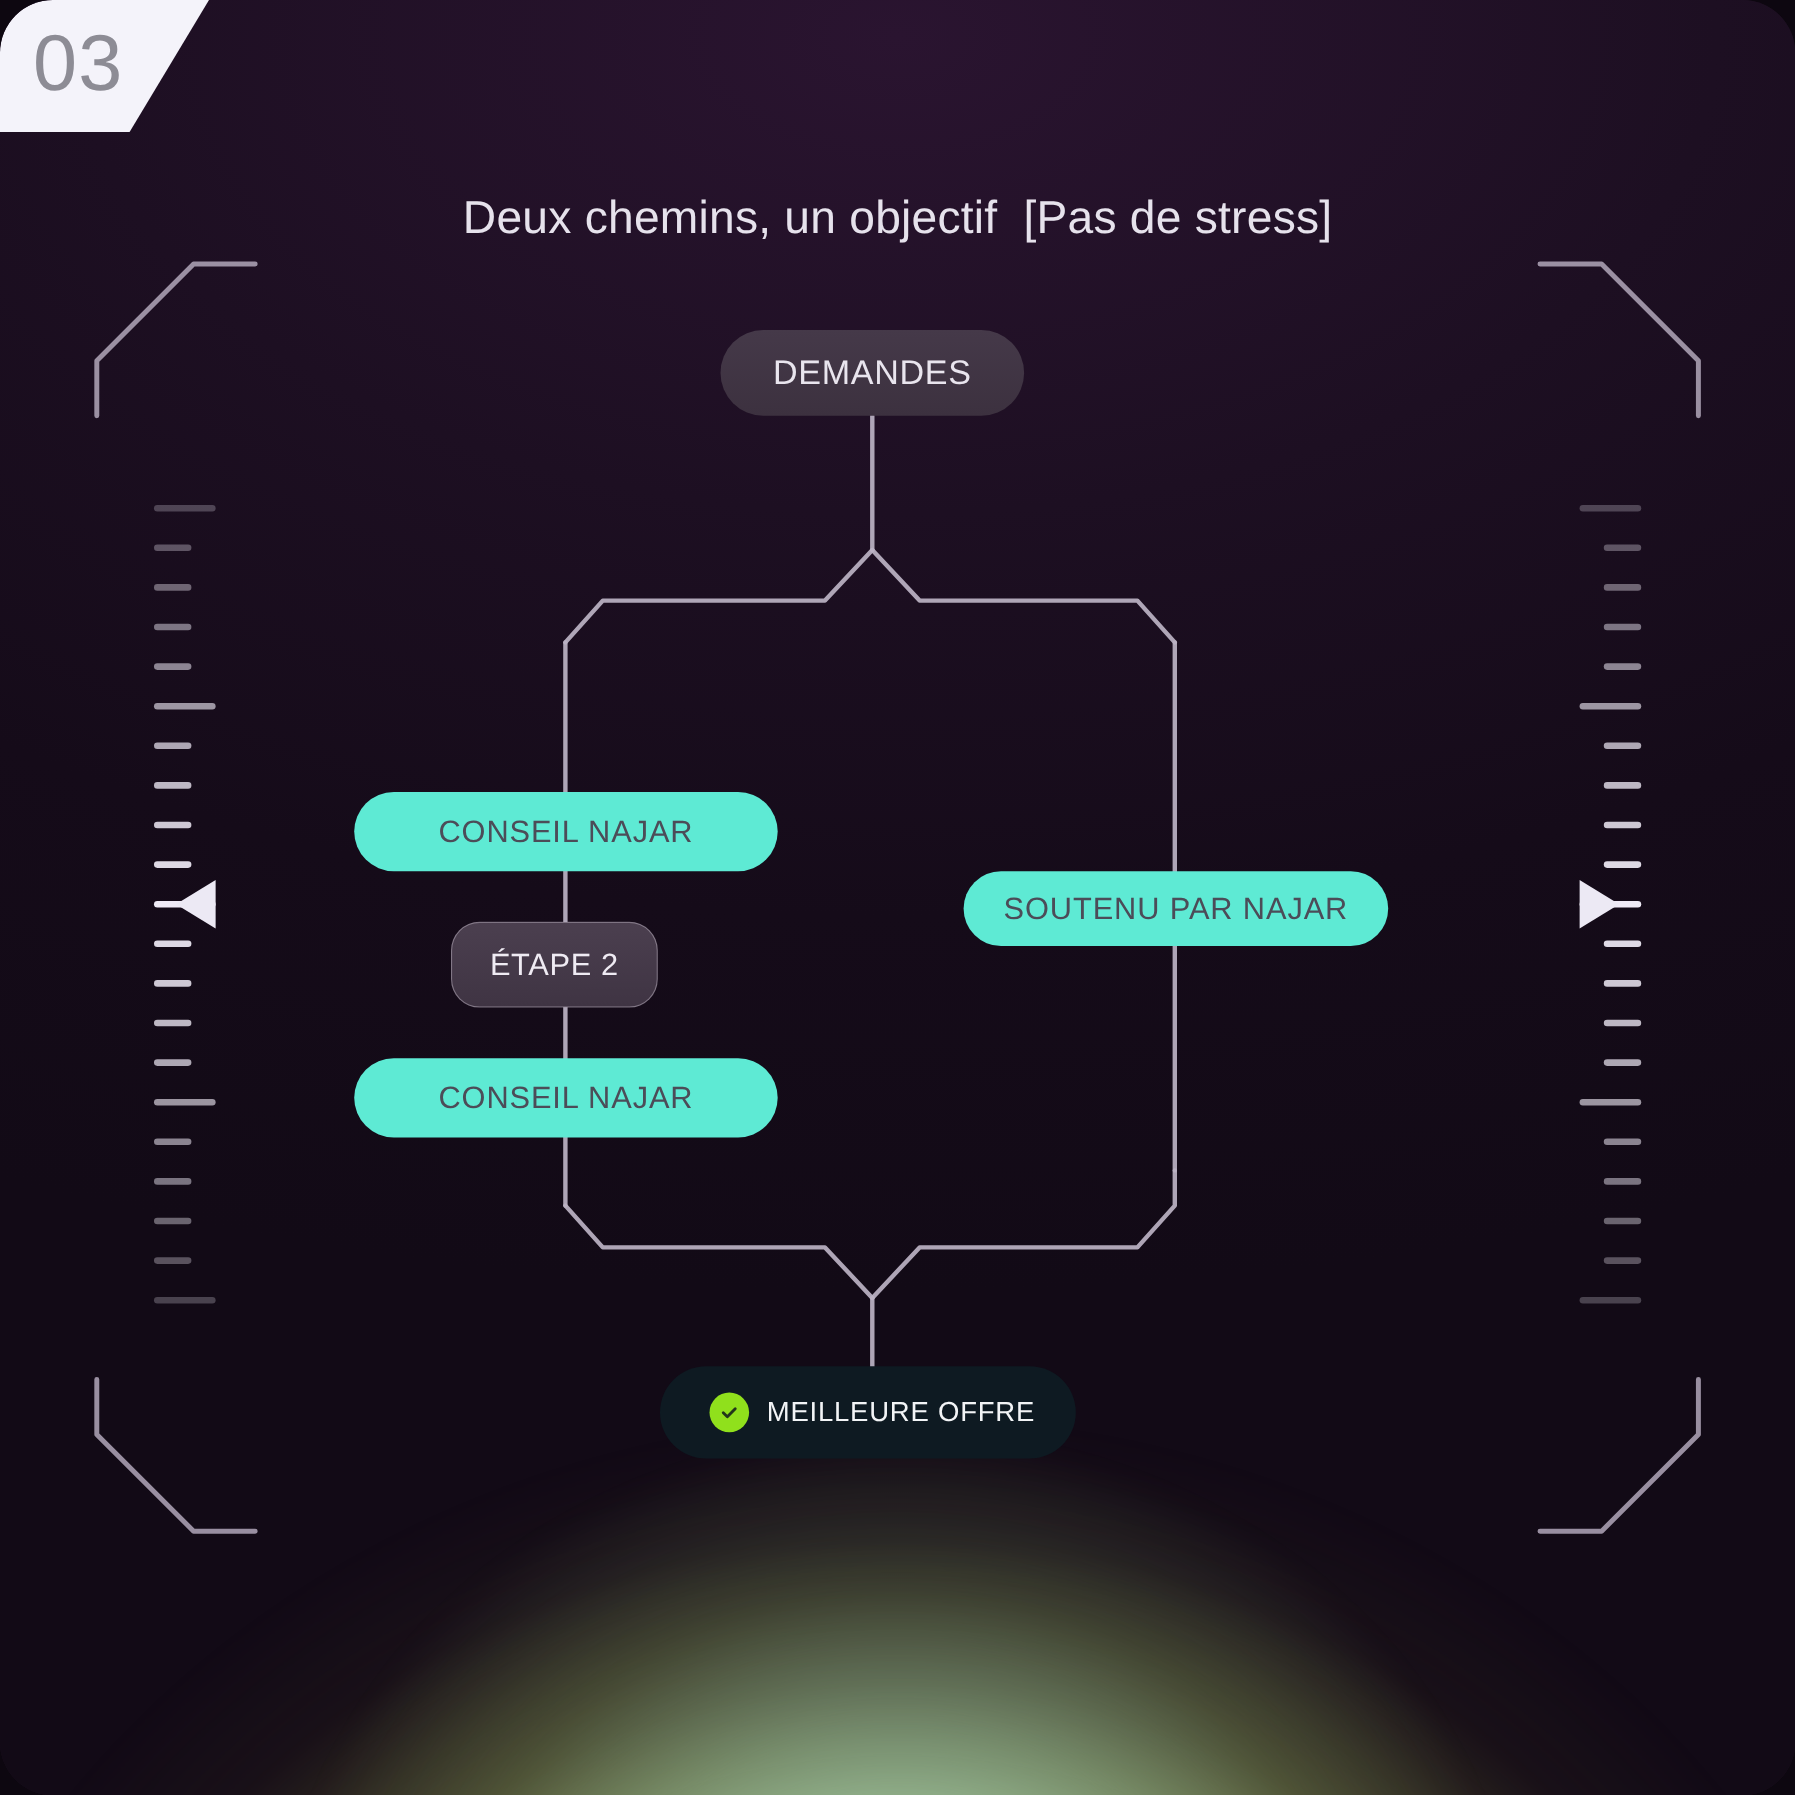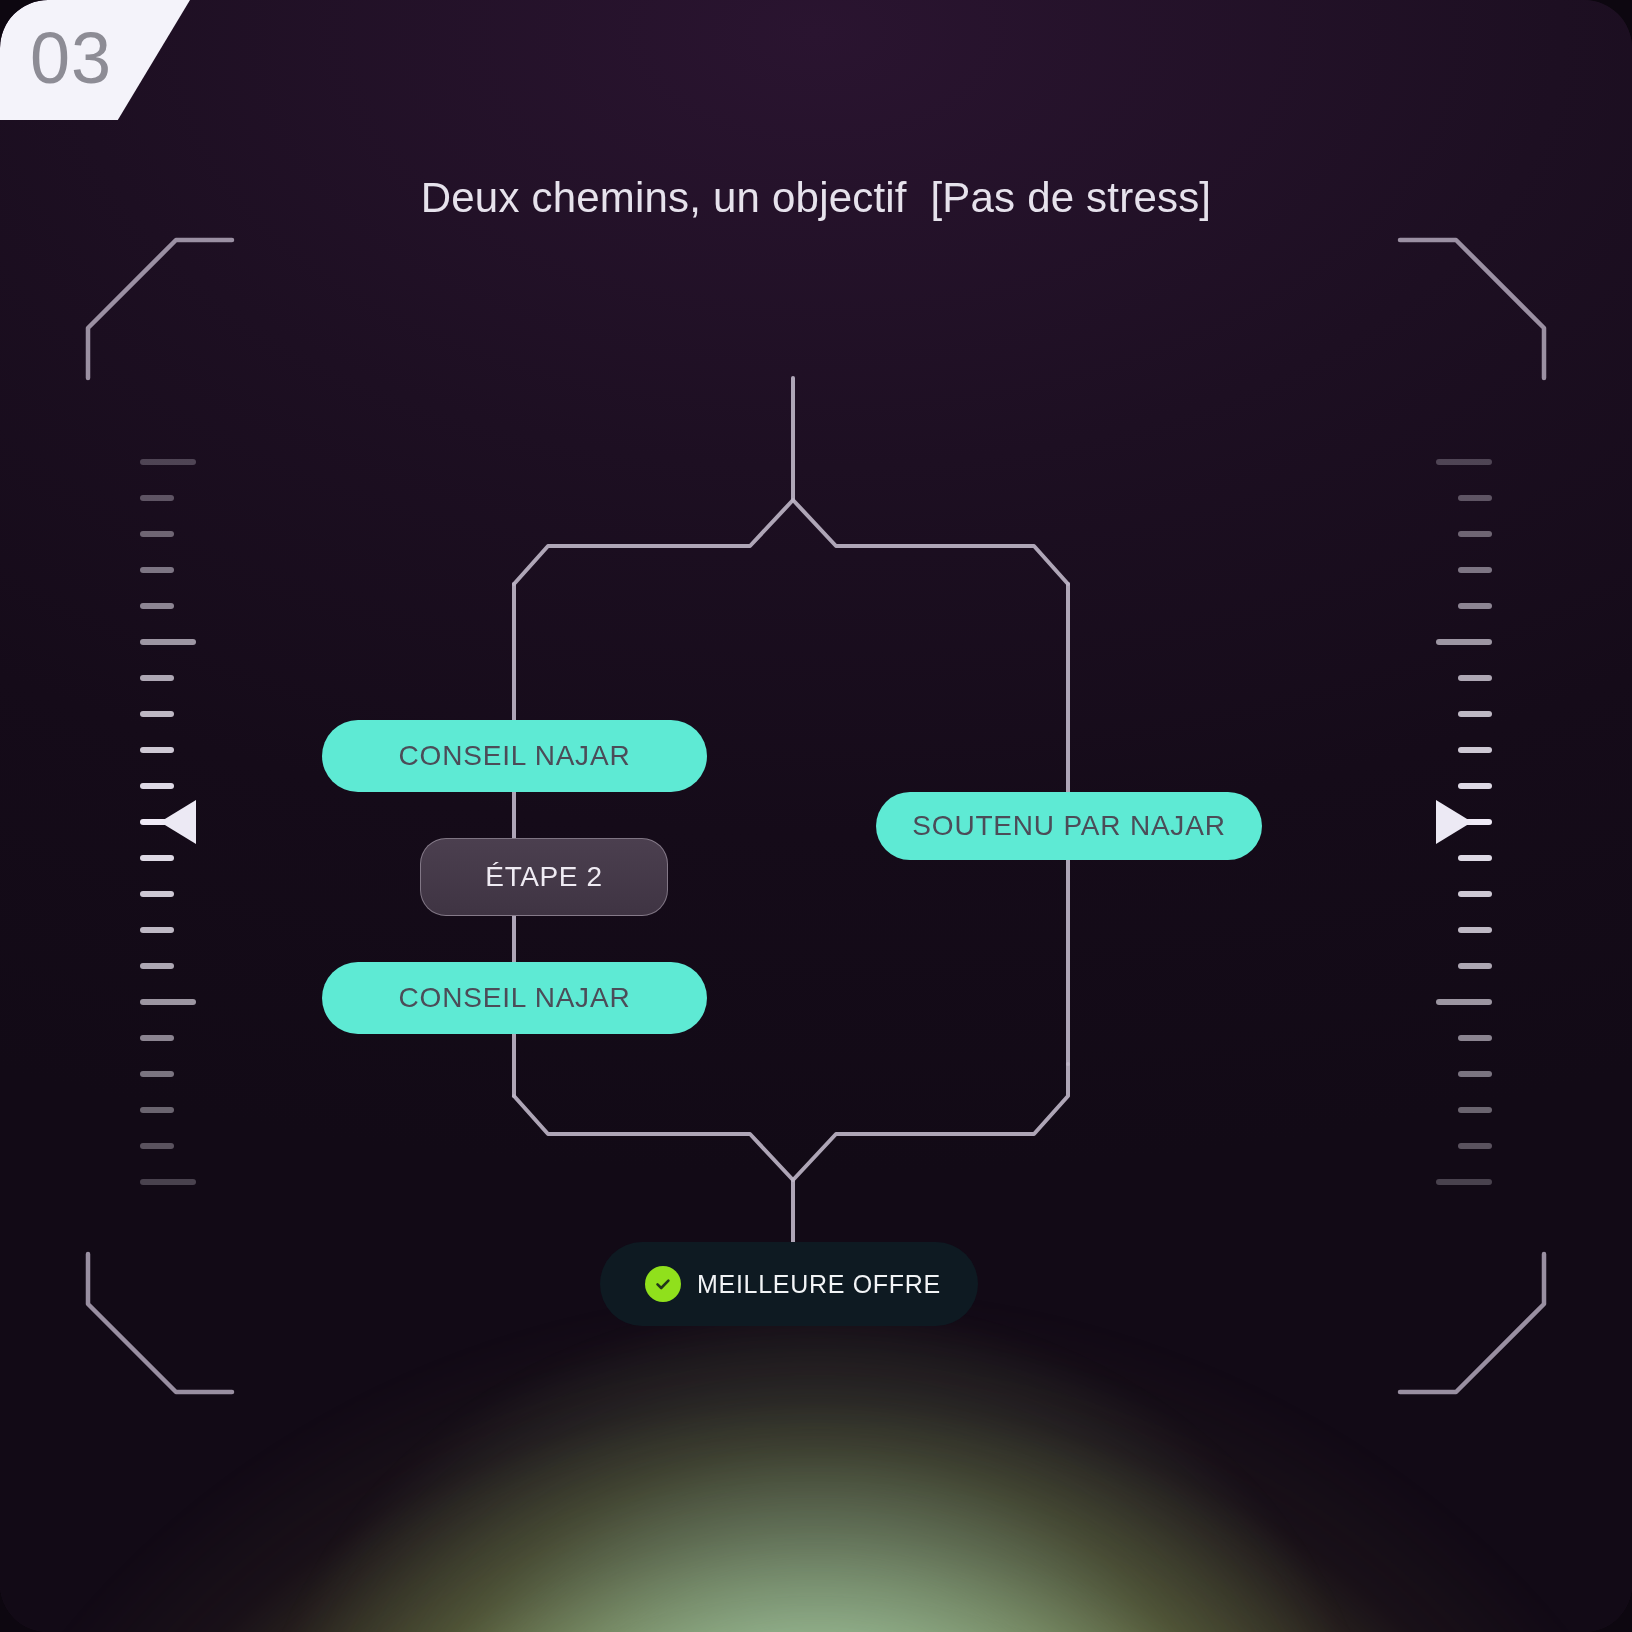--- a/index.html
+++ b/index.html
@@ -135,21 +135,21 @@
     background:#90e01c;
     display:flex;align-items:center;justify-content:center;
     flex:0 0 auto;
   }
   .check-dot svg{display:block;}
 
   
   #n-demandes{left:655px;top:300px;width:276px;height:78px;}
   #n-etape1  {left:410px;top:594px;width:208px;height:80px;}
   #n-conseil1{left:322px;top:720px;width:385px;height:72px;}
-  #n-etape2  {left:420px;top:838px;width:248px;height:78px;}
+  #n-etape2  {left:410px;top:838px;width:188px;height:78px;}
   #n-conseil2{left:322px;top:962px;width:385px;height:72px;}
   #n-soutenu {left:876px;top:778px;width:386px;height:68px;margin-top:14px;}
   #n-final   {left:600px;top:1242px;width:378px;height:84px;}
 </style>
 </head>
 <body>
 
 <div id="card">
 
   <div class="bg-base"></div>
@@ -231,20 +231,23 @@
       <path d="M1068 1064 L1068 1096 L1034 1134 H836 L793 1180"></path>
       <path d="M793 1180 V1244"></path>
     </g>
   </svg>
 
   <div id="num-tab"></div>
   <div id="num-tab-text">03</div>
 
   <div id="title">Deux chemins, un objectif  [Pas de stress]</div>
 
+  <div class="node dark" id="n-demandes">
+    <span>DEMANDES</span>
+  </div>
 
 
   <div class="node light" id="n-conseil1">
     <span>CONSEIL NAJAR</span>
   </div>
 
   <div class="node step" id="n-etape2">
     <span>ÉTAPE 2</span>
   </div>
 

